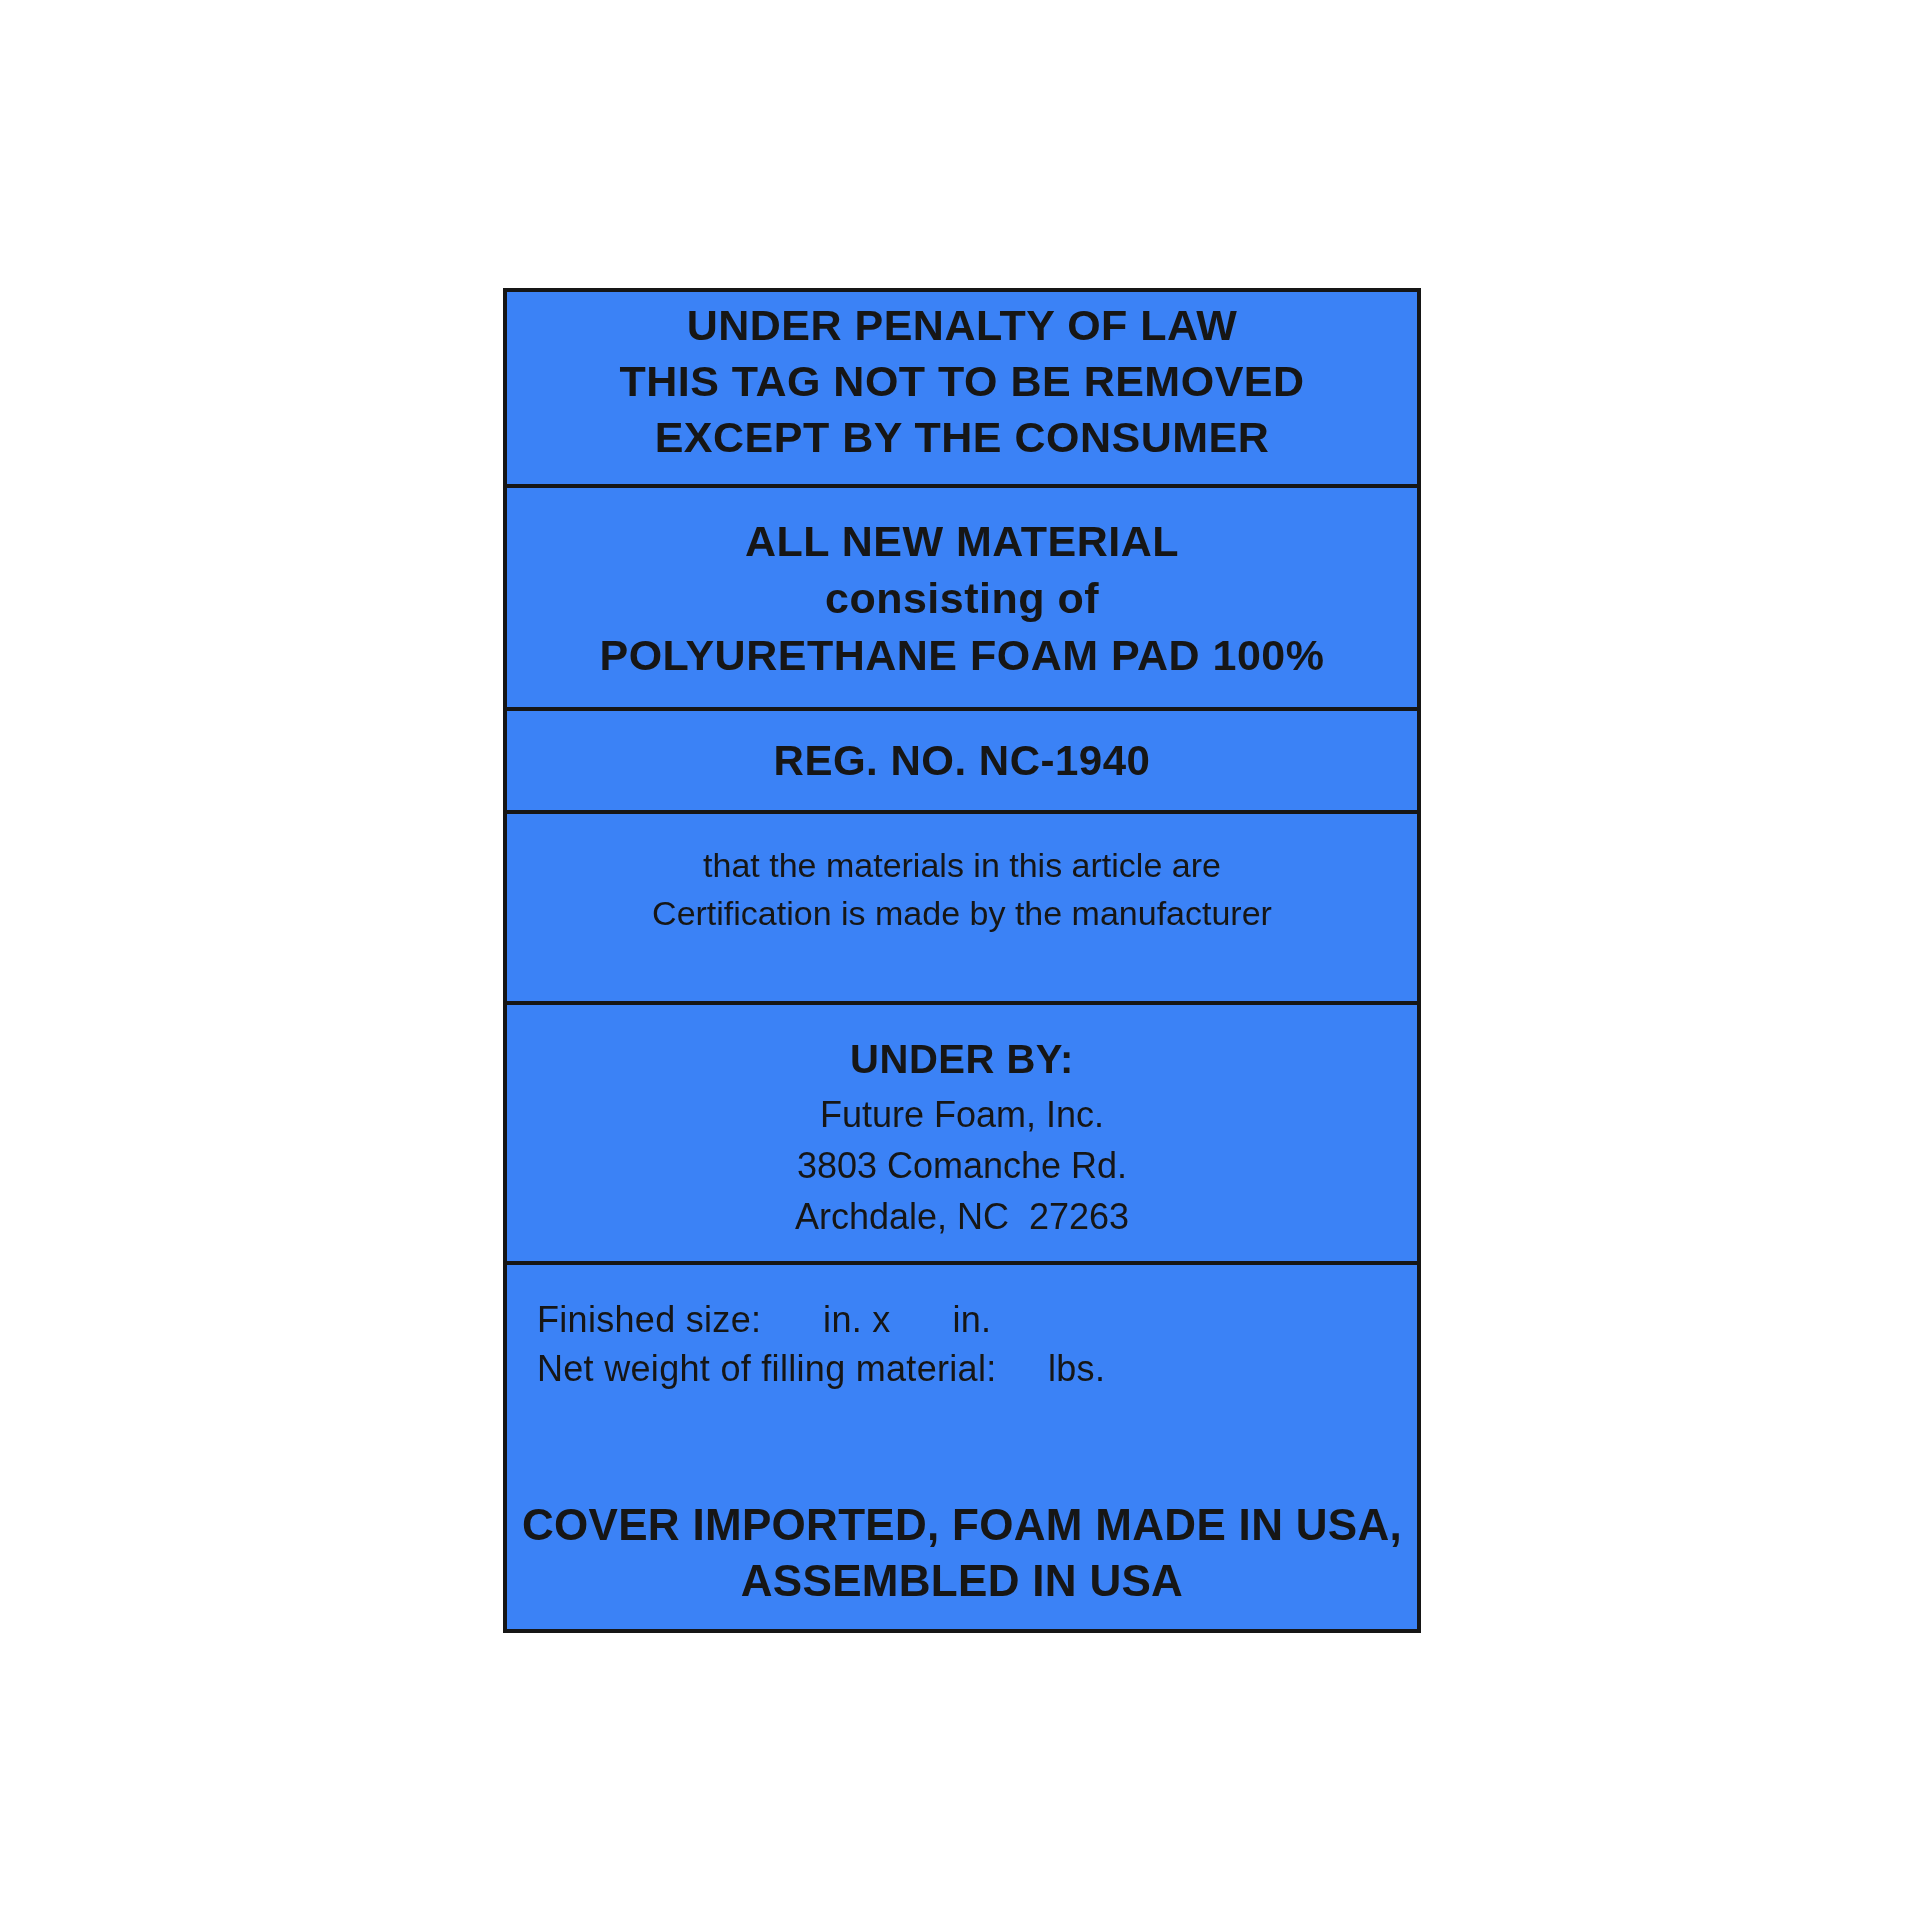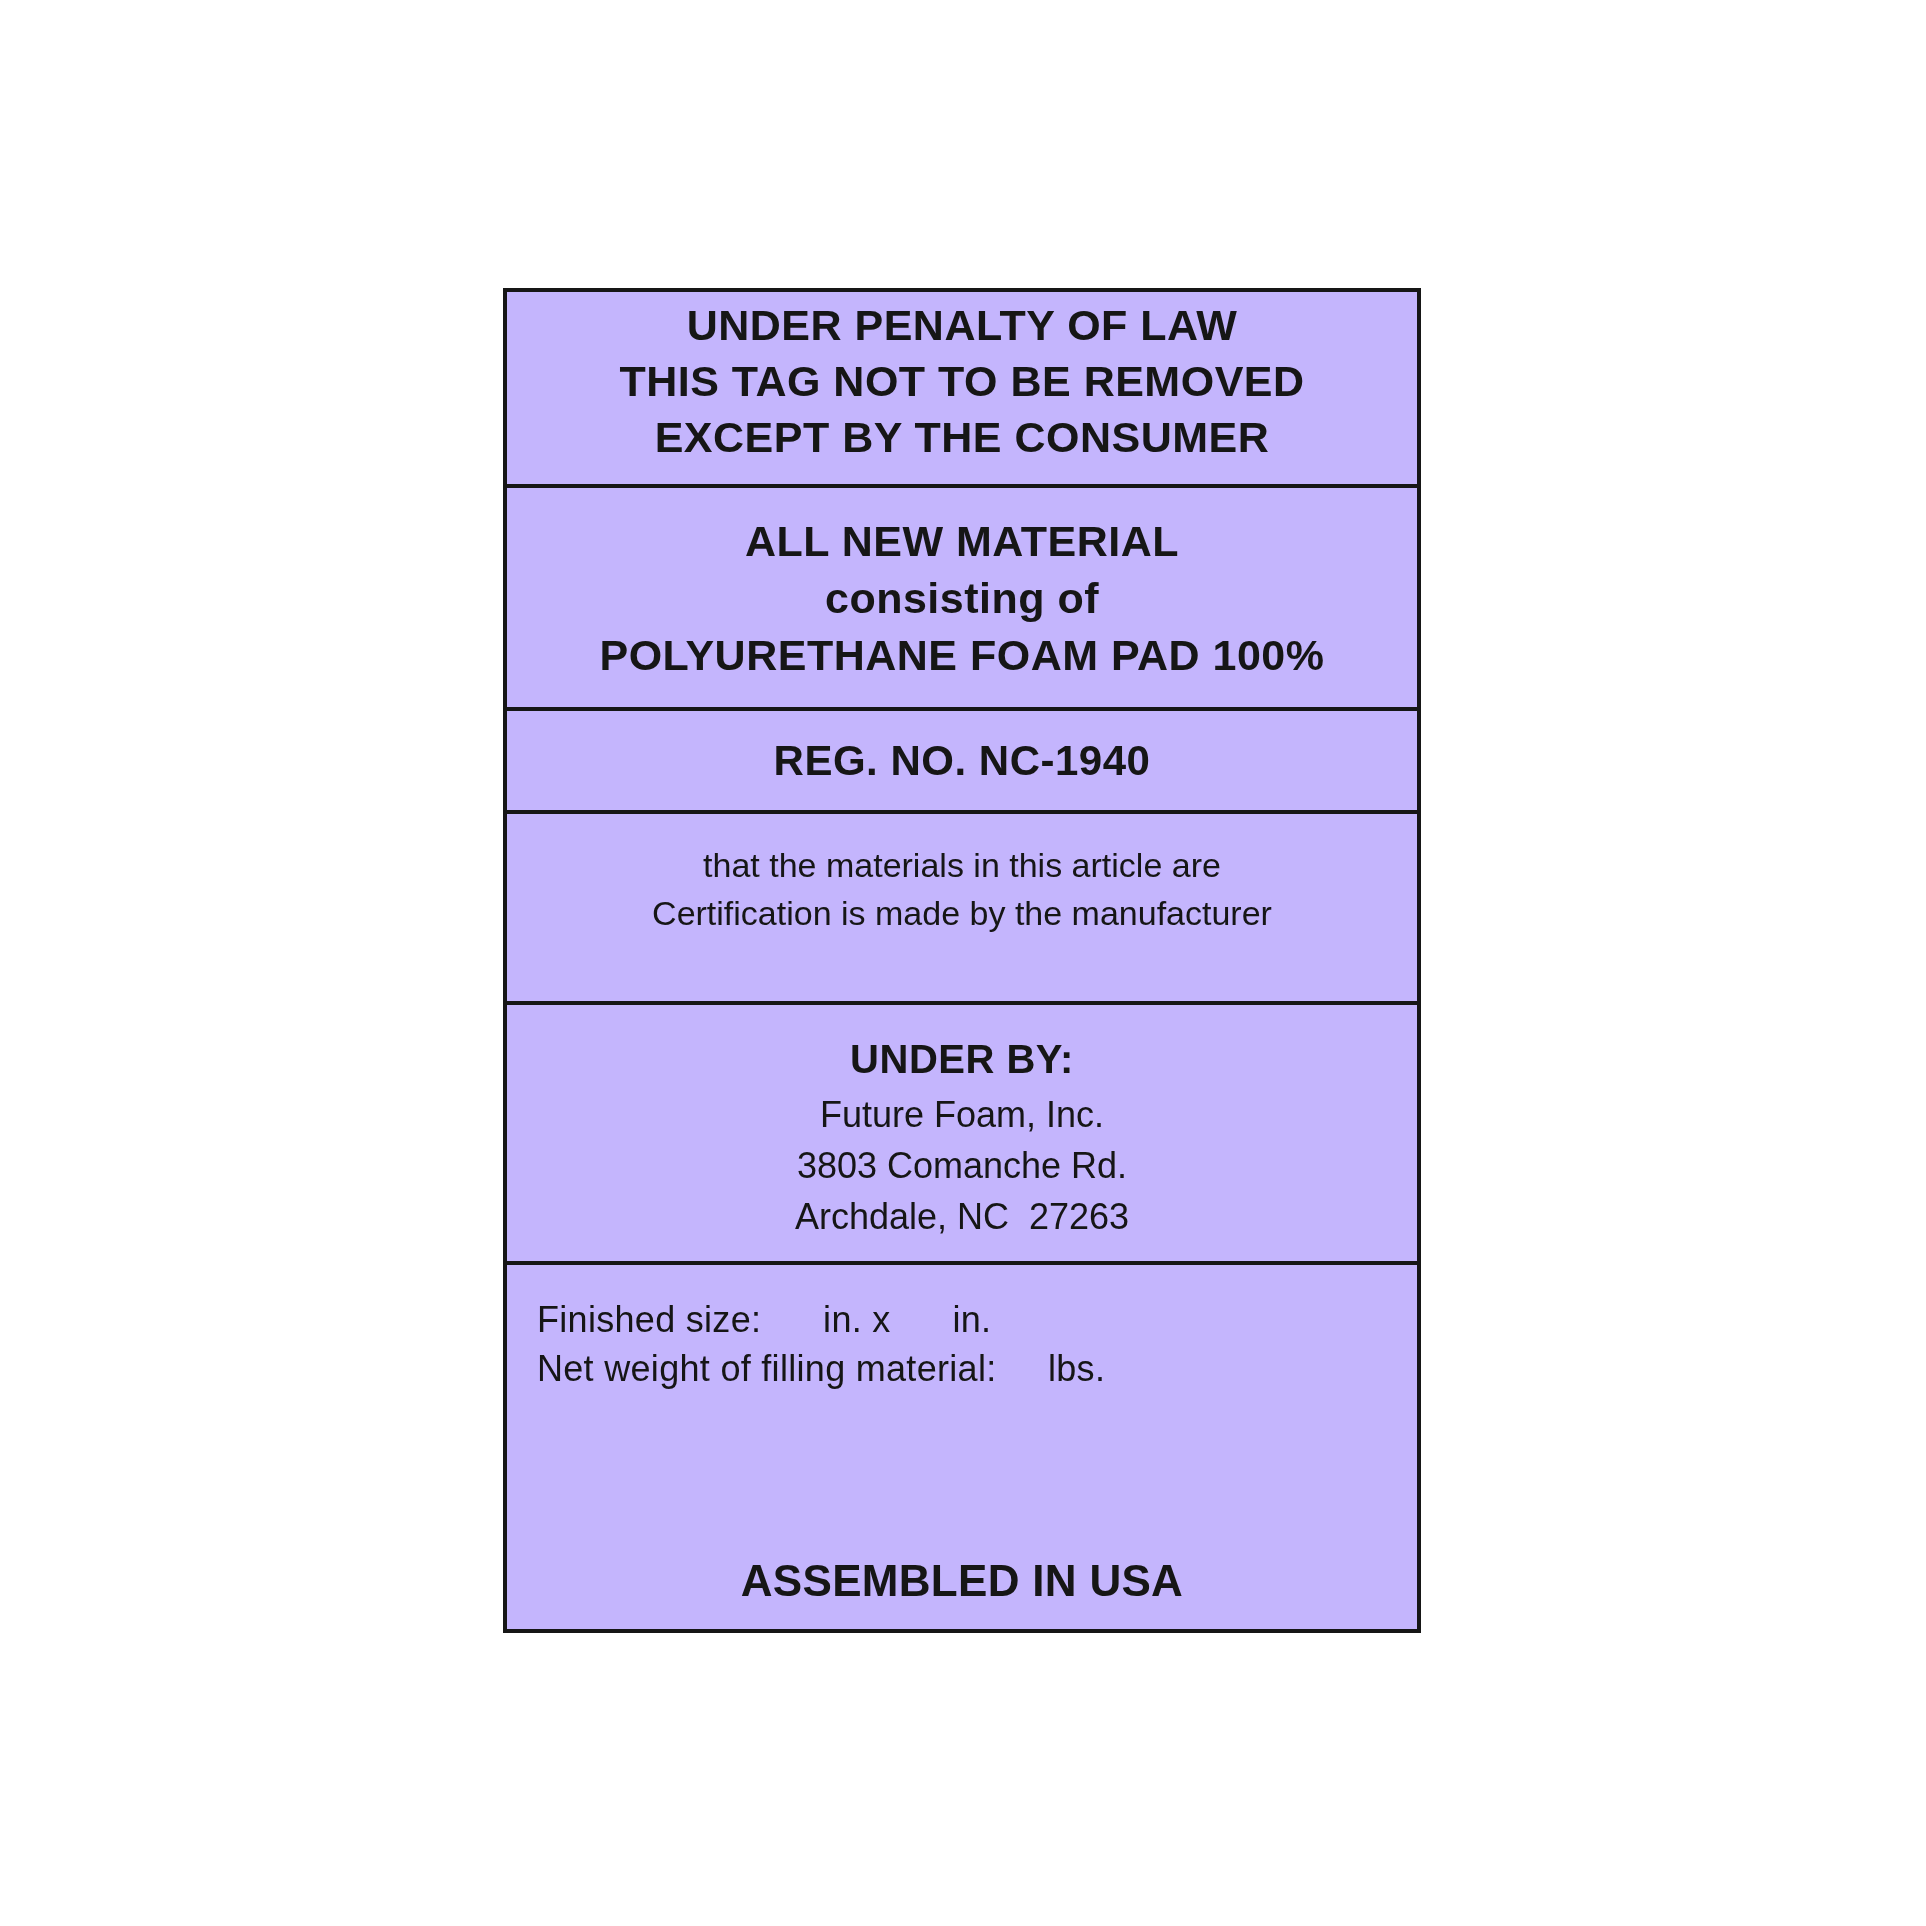--- a/index.html
+++ b/index.html
@@ -19,21 +19,21 @@
     background: #ffffff;
   }
   .label-box {
     position: absolute;
     left: 503px;
     top: 288px;
     width: 918px;
     height: 1345px;
     border: 4px solid #161616;
     box-sizing: border-box;
-    background: #c4b5fd;
+    background: #3b82f6;
     display: flex;
     flex-direction: column;
   }
   .sec {
     box-sizing: border-box;
     border-bottom: 4px solid #161616;
     text-align: center;
     overflow: hidden;
   }
   .sec:last-child { border-bottom: none; }
@@ -149,19 +149,20 @@
       <div class="made-by-line">Future Foam, Inc.</div>
       <div class="made-by-line">3803 Comanche Rd.</div>
       <div class="made-by-line">Archdale, NC  27263</div>
     </div>
 
     <div class="sec sec-details">
       <div class="detail-line">Finished size:      in. x      in.</div>
       <div class="detail-line">Net weight of filling material:     lbs.</div>
 
       <div class="origin-block">
+        <div>COVER IMPORTED, FOAM MADE IN USA,</div>
         <div>ASSEMBLED IN USA</div>
       </div>
     </div>
 
   </div>
 </div>
 
 
 </body></html>

